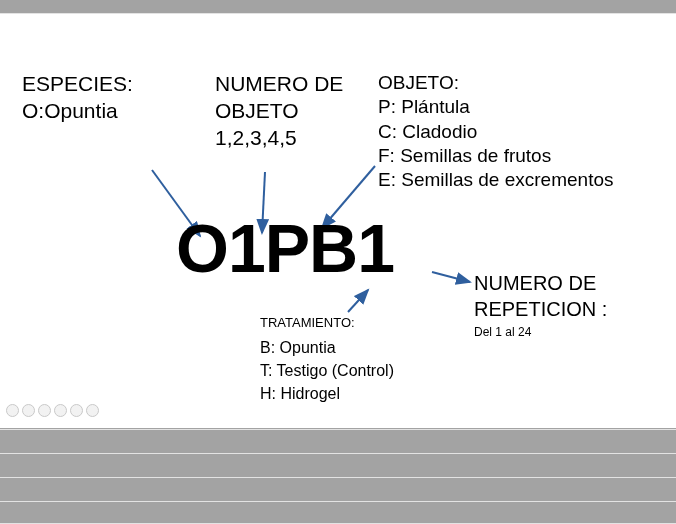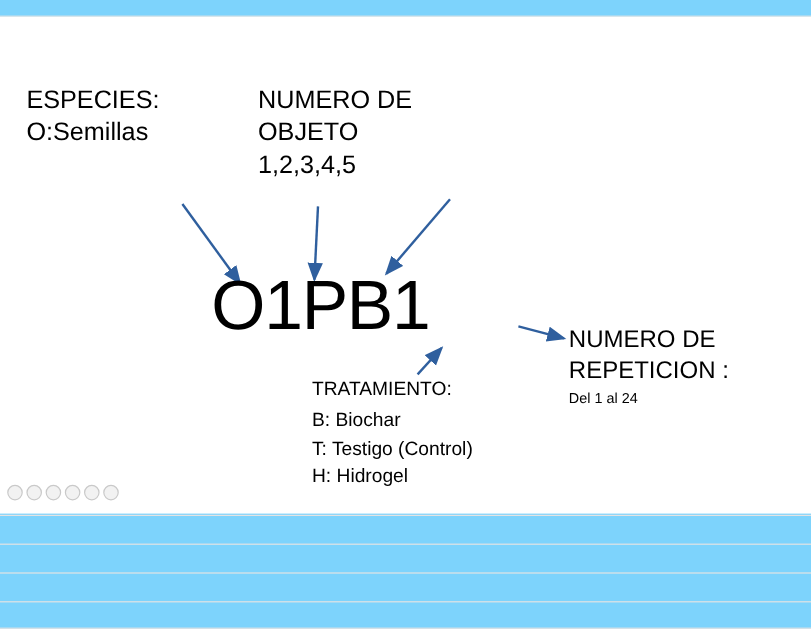--- a/index.html
+++ b/index.html
@@ -10,21 +10,21 @@
     width: 676px;
     height: 524px;
     background: #ffffff;
     font-family: "Liberation Sans", sans-serif;
     overflow: hidden;
   }
   #canvas {
     position: relative;
     width: 676px;
     height: 524px;
-    background: #7dd3fc;
+    background: #a3a3a3;
   }
   .rule {
     position: absolute;
     left: 0;
     width: 676px;
     height: 1px;
     background: #e3e3e3;
   }
   .slide-area {
     position: absolute;
@@ -69,34 +69,34 @@
     left: 378px;
     top: 71px;
     font-size: 19px;
   }
   #objeto .line { display: block; }
   #objeto .head { font-size: 19px; }
 
   
   #code {
     left: 176px;
-    top: 226px;
-    font-size: 58px;
+    top: 214px;
+    font-size: 68px;
     letter-spacing: -1px;
-    font-weight: 400;
+    font-weight: 700;
     line-height: 1;
   }
 
   
   #tratamiento {
     left: 260px;
     top: 315px;
     font-size: 19px;
   }
-  #tratamiento .head { display: block; font-size: 16px; margin-bottom: 4px; }
+  #tratamiento .head { display: block; font-size: 13px; margin-bottom: 4px; }
   #tratamiento .line { display: block; font-size: 16px; line-height: 1.45; }
 
   
   #repeticion {
     left: 474px;
     top: 271px;
     font-size: 20px;
   }
   #repeticion .head { display: block; }
   #repeticion .line { display: block; font-size: 12px; margin-top: 3px; }
@@ -145,35 +145,42 @@
 
     <line x1="375" y1="166" x2="322" y2="228" stroke="#2f5f9e" stroke-width="2" marker-end="url(#ah)"></line>
 
     <line x1="348" y1="312" x2="368" y2="290" stroke="#2f5f9e" stroke-width="2" marker-end="url(#ah)"></line>
 
     <line x1="432" y1="272" x2="470" y2="282" stroke="#2f5f9e" stroke-width="2" marker-end="url(#ah)"></line>
   </svg>
 
   <div class="block" id="especies">
     <span class="line">ESPECIES:</span>
-    <span class="line">O:Semillas</span>
+    <span class="line">O:Opuntia</span>
   </div>
 
   <div class="block" id="parcela">
     <span class="line">NUMERO DE</span>
     <span class="line">OBJETO</span>
     <span class="line">1,2,3,4,5</span>
   </div>
 
+  <div class="block" id="objeto">
+    <span class="line head">OBJETO:</span>
+    <span class="line">P: Plántula</span>
+    <span class="line">C: Cladodio</span>
+    <span class="line">F: Semillas de frutos</span>
+    <span class="line">E: Semillas de excrementos</span>
+  </div>
 
   <div class="block" id="code">O1PB1</div>
 
   <div class="block" id="tratamiento">
     <span class="head">TRATAMIENTO:</span>
-    <span class="line">B: Biochar</span>
+    <span class="line">B: Opuntia</span>
     <span class="line">T: Testigo (Control)</span>
     <span class="line">H: Hidrogel</span>
   </div>
 
   <div class="block" id="repeticion">
     <span class="head">NUMERO DE</span>
     <span class="head">REPETICION :</span>
     <span class="line">Del 1 al 24</span>
   </div>
 

